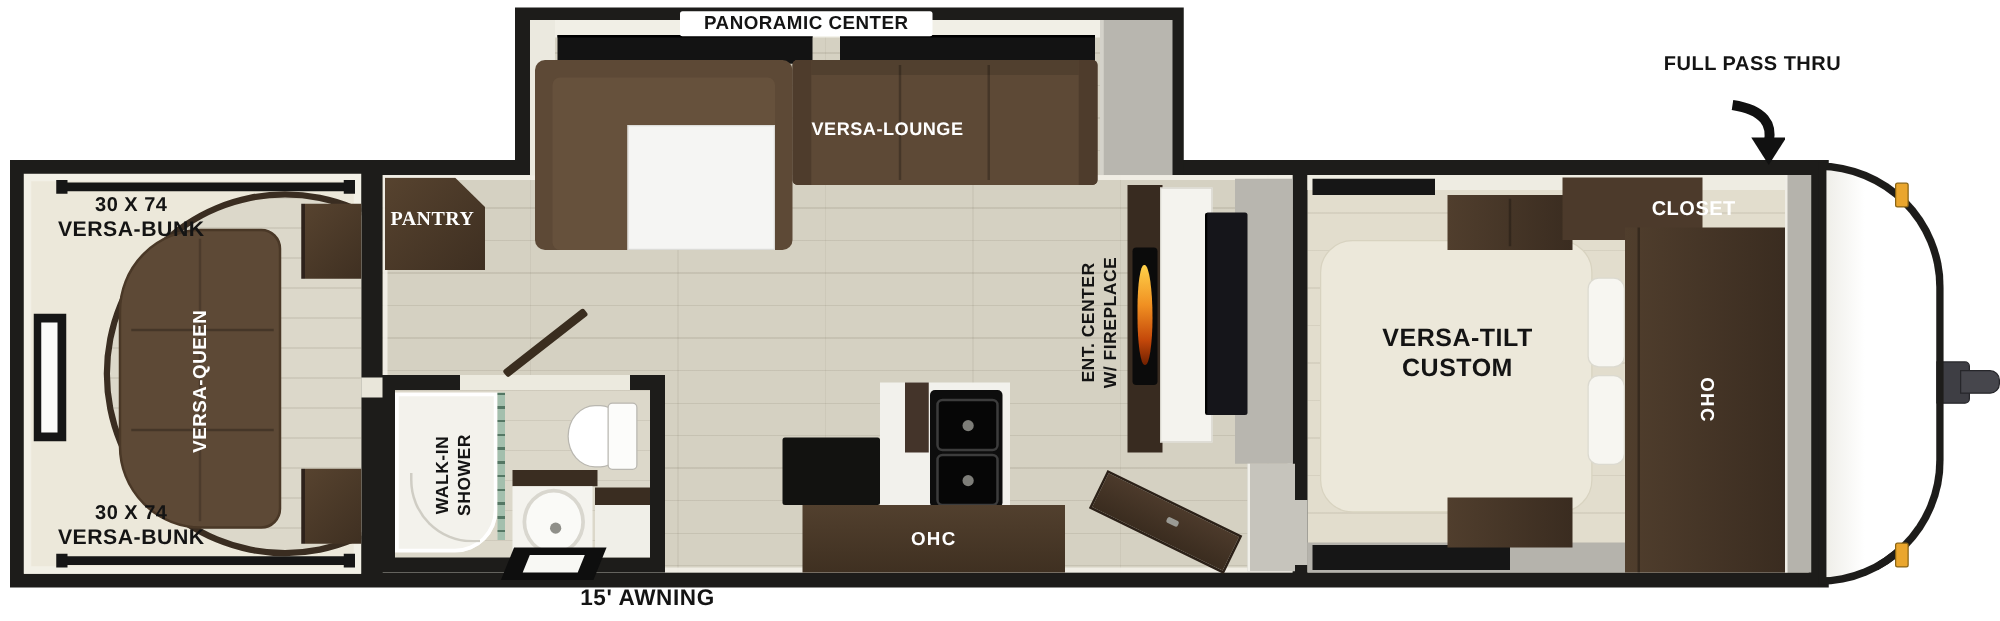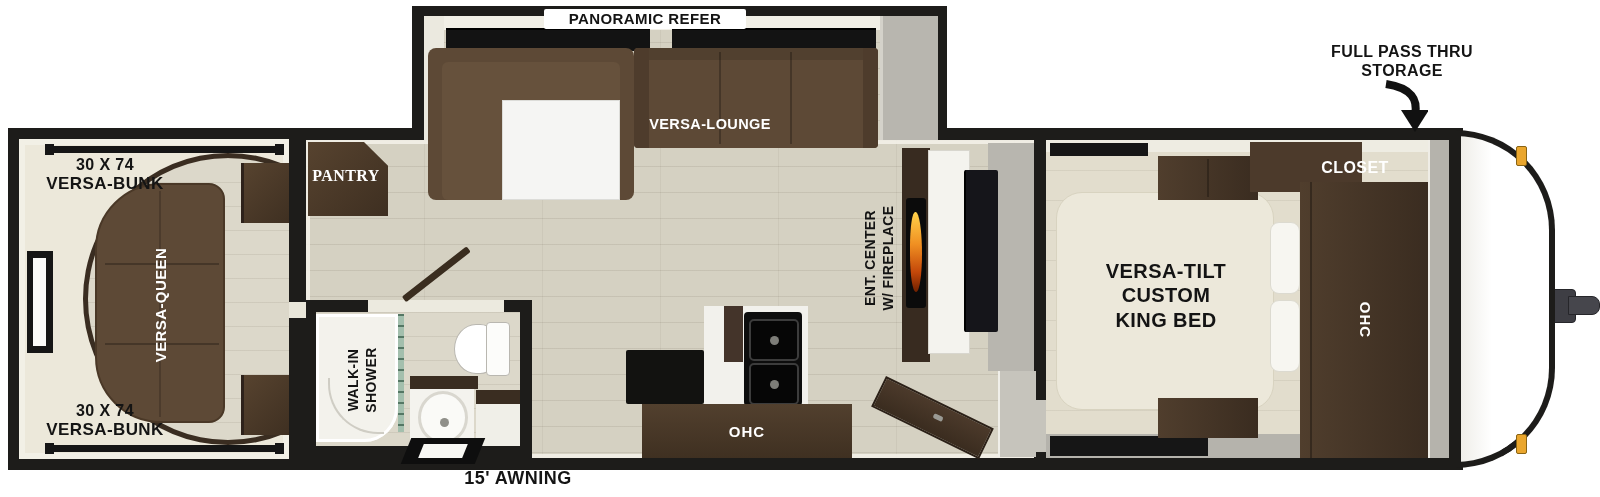--- a/index.html
+++ b/index.html
@@ -117,22 +117,22 @@
     <div class="abs" style="left:14px;top:14px;width:178px;height:138px;background:#66513c;border-radius:6px;"></div>
   </div>
   <div class="abs" style="left:502px;top:100px;width:118px;height:100px;background:#f5f5f3;border:1px solid #dcdcd8;box-sizing:border-box;"></div>
   <div class="abs" style="left:634px;top:48px;width:244px;height:100px;background:#5d4936;border-radius:4px;">
     <div class="abs" style="left:15px;top:0;width:214px;height:12px;background:#51402f;"></div>
     <div class="abs" style="left:0;top:0;width:15px;height:100px;background:#4e3c2c;border-radius:4px 0 0 4px;"></div>
     <div class="abs" style="left:229px;top:0;width:15px;height:100px;background:#4e3c2c;border-radius:0 4px 4px 0;"></div>
     <div class="abs seam" style="left:85px;top:4px;width:2px;height:92px;"></div>
     <div class="abs seam" style="left:156px;top:4px;width:2px;height:92px;"></div>
   </div>
-  <div class="abs lbl-w" style="left:646px;top:96px;width:128px;font-size:14.5px;margin-top:20px;">VERSA-LOUNGE</div>
-  <div class="abs lbl" style="left:544px;top:9px;width:202px;font-size:15px;background:#ffffff;border-radius:2px;padding:1px 0;">PANORAMIC REFER</div>
+  <div class="abs lbl-w" style="left:646px;top:96px;width:128px;font-size:14.5px;">VERSA-LOUNGE</div>
+  <div class="abs lbl" style="left:544px;top:9px;width:202px;font-size:15px;background:#ffffff;border-radius:2px;padding:1px 0;">PANORAMIC CENTER</div>
 
   <div class="abs wall" style="left:304px;top:300px;width:228px;height:158px;"></div>
   <div class="abs" style="left:368px;top:300px;width:136px;height:12px;background:#eceadf;"></div>
   <div class="abs floor-lt" style="left:316px;top:312px;width:204px;height:134px;overflow:hidden;">
     <div class="abs" style="left:0;top:2px;width:82px;height:128px;background:#f3f2ec;border-radius:0 0 34px 0;box-shadow:inset 0 0 0 3px #ffffff;">
       <div class="abs" style="left:12px;top:64px;width:56px;height:56px;border-left:2px solid #cfcdc4;border-bottom:2px solid #cfcdc4;border-bottom-left-radius:50px;box-sizing:border-box;"></div>
     </div>
     <div class="abs" style="left:82px;top:2px;width:6px;height:118px;background-color:#a3bfad;background-image:repeating-linear-gradient(180deg,rgba(20,60,40,.55) 0 2px,transparent 2px 11px);"></div>
     <div class="abs" style="left:138px;top:12px;width:44px;height:50px;background:#ffffff;border:1.5px solid #b9b7b0;border-radius:50% 40% 40% 50%;box-sizing:border-box;"></div>
     <div class="abs" style="left:170px;top:10px;width:24px;height:54px;background:#fcfcfa;border:1.5px solid #b9b7b0;border-radius:4px;box-sizing:border-box;"></div>
@@ -152,21 +152,20 @@
   <div class="abs floor-bed" style="left:1046px;top:140px;width:401px;height:318px;">
     <div class="abs" style="left:0;top:0;width:382px;height:12px;background:#eeece2;"></div>
     <div class="abs" style="left:0;top:294px;width:382px;height:24px;background:#b5b3ac;"></div>
     <div class="abs" style="left:382px;top:0;width:19px;height:318px;background:#b5b3ac;border-left:2px solid #efede6;"></div>
     <div class="abs" style="left:4px;top:3px;width:98px;height:13px;background:#161616;"></div>
     <div class="abs" style="left:4px;top:296px;width:158px;height:20px;background:#161616;"></div>
     <div class="abs" style="left:10px;top:52px;width:218px;height:218px;background:#ece8da;border:1px solid #d8d3c0;border-radius:26px;box-sizing:border-box;">
       <div class="abs lbl" style="left:0;top:66px;width:218px;font-size:20px;line-height:1.22;">
         <div>VERSA-TILT</div>
         <div>CUSTOM</div>
-        <div>KING BED</div>
       </div>
     </div>
     <div class="abs" style="left:224px;top:82px;width:30px;height:72px;background:#f7f6f1;border:1px solid #dcdad0;border-radius:9px;box-sizing:border-box;"></div>
     <div class="abs" style="left:224px;top:160px;width:30px;height:72px;background:#f7f6f1;border:1px solid #dcdad0;border-radius:9px;box-sizing:border-box;"></div>
     <div class="abs wood-v" style="left:112px;top:16px;width:100px;height:44px;">
       <div class="abs seam" style="left:49px;top:3px;width:2px;height:38px;"></div>
     </div>
     <div class="abs" style="left:204px;top:2px;width:112px;height:50px;background:#4c3a2b;">
       <div class="abs lbl-w" style="left:0;top:16px;width:120px;font-size:16px;padding-left:45px;">CLOSET</div>
     </div>
@@ -184,21 +183,20 @@
     <div>ENT. CENTER</div>
     <div>W/ FIREPLACE</div>
   </div>
   <div class="abs lbl rot-ccw" style="left:311px;top:362px;width:104px;height:36px;font-size:14px;line-height:1.25;">
     <div>WALK-IN</div>
     <div>SHOWER</div>
   </div>
 
   <div class="abs lbl" style="left:1306px;top:42px;width:192px;font-size:16px;line-height:1.2;">
     <div>FULL PASS THRU</div>
-    <div>STORAGE</div>
   </div>
   <svg class="abs" style="left:1378px;top:80px;" width="50" height="52" viewBox="0 0 50 52">
     <path d="M 8 4 C 34 8 40 20 37 34" stroke="#111111" stroke-width="8" fill="none"></path>
     <polygon points="23,30 51,30 37,52" fill="#111111"></polygon>
   </svg>
   <div class="abs lbl" style="left:436px;top:468px;width:164px;font-size:18px;letter-spacing:.5px;">15' AWNING</div>
 
 </div>
 
 </body></html>

